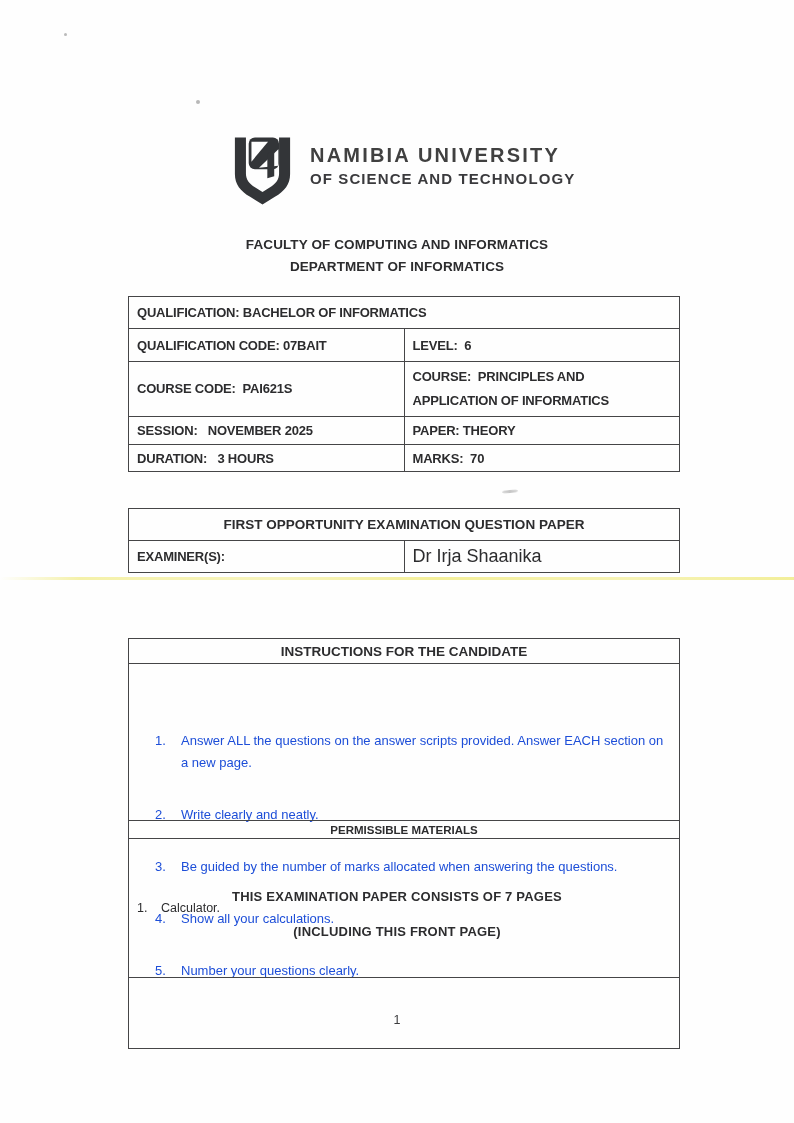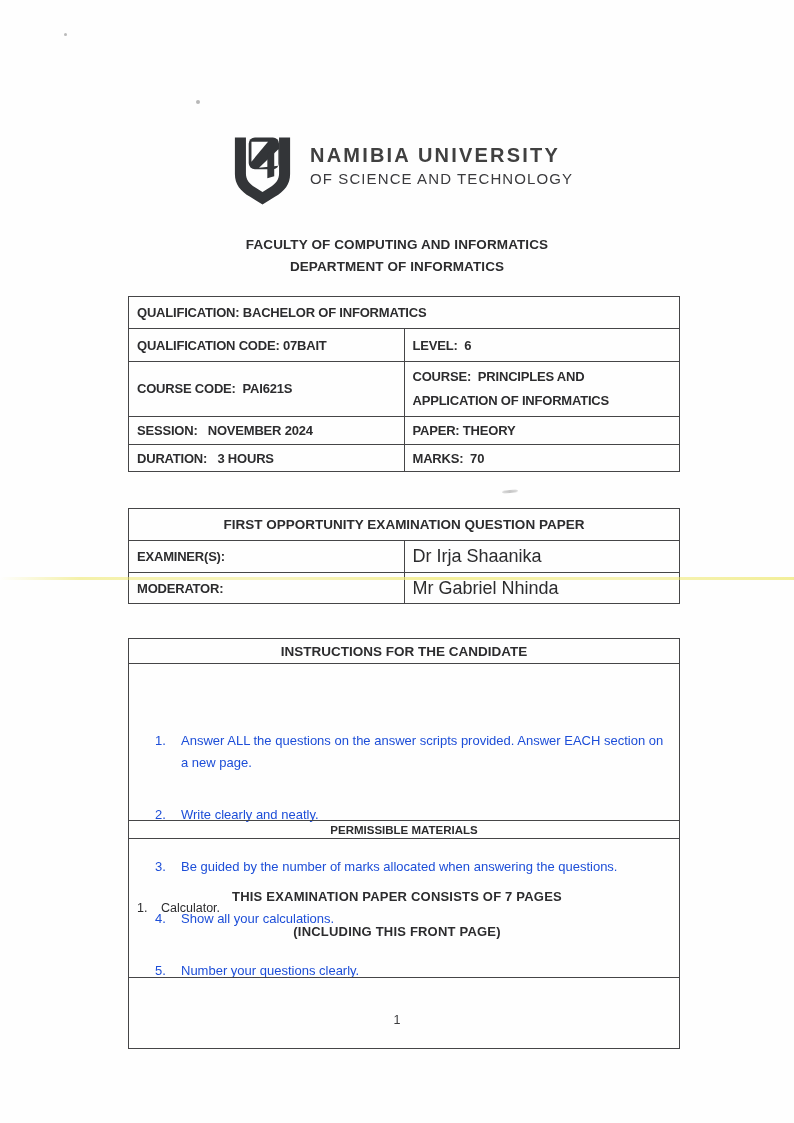--- a/index.html
+++ b/index.html
@@ -5,21 +5,21 @@
   * { margin:0; padding:0; box-sizing:border-box; }
   html,body { width:794px; height:1123px; background:#ffffff; }
   body { font-family:"Liberation Sans", sans-serif; color:#2c2c2e; position:relative; overflow:hidden; }
   .page { position:absolute; inset:0; background:#fefefe; }
 
   
   .logo { position:absolute; left:228px; top:136px; display:flex; align-items:flex-start; }
   .emblem { width:69px; height:72px; flex:0 0 auto; }
   .logo-text { margin:8px 0 0 13px; }
   .logo-line1 { font-size:20px; font-weight:700; letter-spacing:2.2px; color:#404040; white-space:nowrap; }
-  .logo-line2 { font-size:15px; font-weight:400; letter-spacing:1.1px; color:#3a3a3d; white-space:nowrap; margin-top:3px; }
+  .logo-line2 { font-size:15px; font-weight:700; letter-spacing:1.1px; color:#3a3a3d; white-space:nowrap; margin-top:3px; }
 
   
   .center-line { position:absolute; left:0; width:100%; text-align:center; font-weight:700; }
   .faculty    { top:237px; font-size:13.5px; letter-spacing:0.1px; }
   .department { top:259px; font-size:13.5px; letter-spacing:0.1px; }
 
   
   table { border-collapse:collapse; position:absolute; left:128px; width:552px; table-layout:fixed; }
   td { border:1.6px solid #454547; vertical-align:middle; padding:2px 8px; font-size:13px; white-space:pre-wrap; }
   .b { font-weight:700; letter-spacing:-0.2px; }
@@ -96,42 +96,38 @@
     </tr>
     <tr class="r2">
       <td class="c1 b">QUALIFICATION CODE: 07BAIT</td>
       <td class="b">LEVEL:  6</td>
     </tr>
     <tr class="r3">
       <td class="c1 b">COURSE CODE:  PAI621S</td>
       <td class="b">COURSE:  PRINCIPLES AND APPLICATION OF INFORMATICS</td>
     </tr>
     <tr class="r4">
-      <td class="c1 b">SESSION:   NOVEMBER 2024</td>
+      <td class="c1 b">SESSION:   NOVEMBER 2025</td>
       <td class="b">PAPER: THEORY</td>
     </tr>
     <tr class="r5">
       <td class="c1 b">DURATION:   3 HOURS</td>
       <td class="b">MARKS:  70</td>
     </tr>
   </tbody>
     </table>
 
   <table class="tbl-exam">
     <tbody>
         <tr>
       <td colspan="2" class="title-cell">FIRST OPPORTUNITY EXAMINATION QUESTION PAPER</td>
     </tr>
     <tr>
       <td class="c1 b">EXAMINER(S):</td>
       <td class="val">Dr Irja Shaanika</td>
-    </tr>
-    <tr class="last">
-      <td class="c1 b">MODERATOR:</td>
-      <td class="val">Mr Gabriel Nhinda</td>
     </tr>
   </tbody>
     </table>
 
   <table class="tbl-instr">
     <tbody>
         <tr>
       <td class="hdr">INSTRUCTIONS FOR THE CANDIDATE</td>
     </tr>
     <tr>

